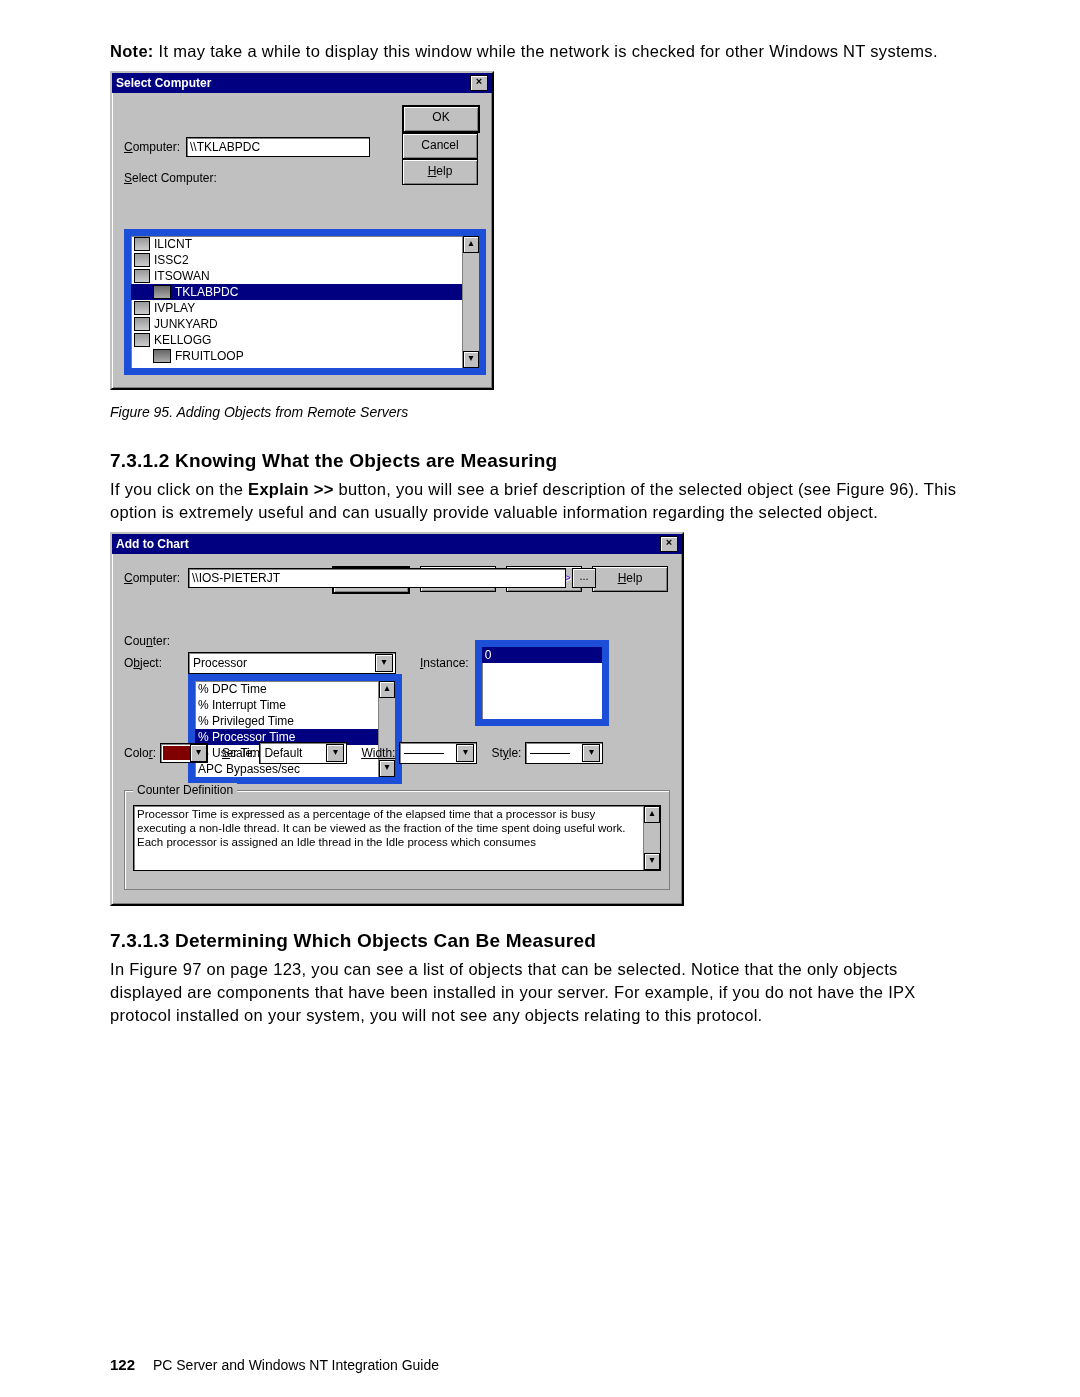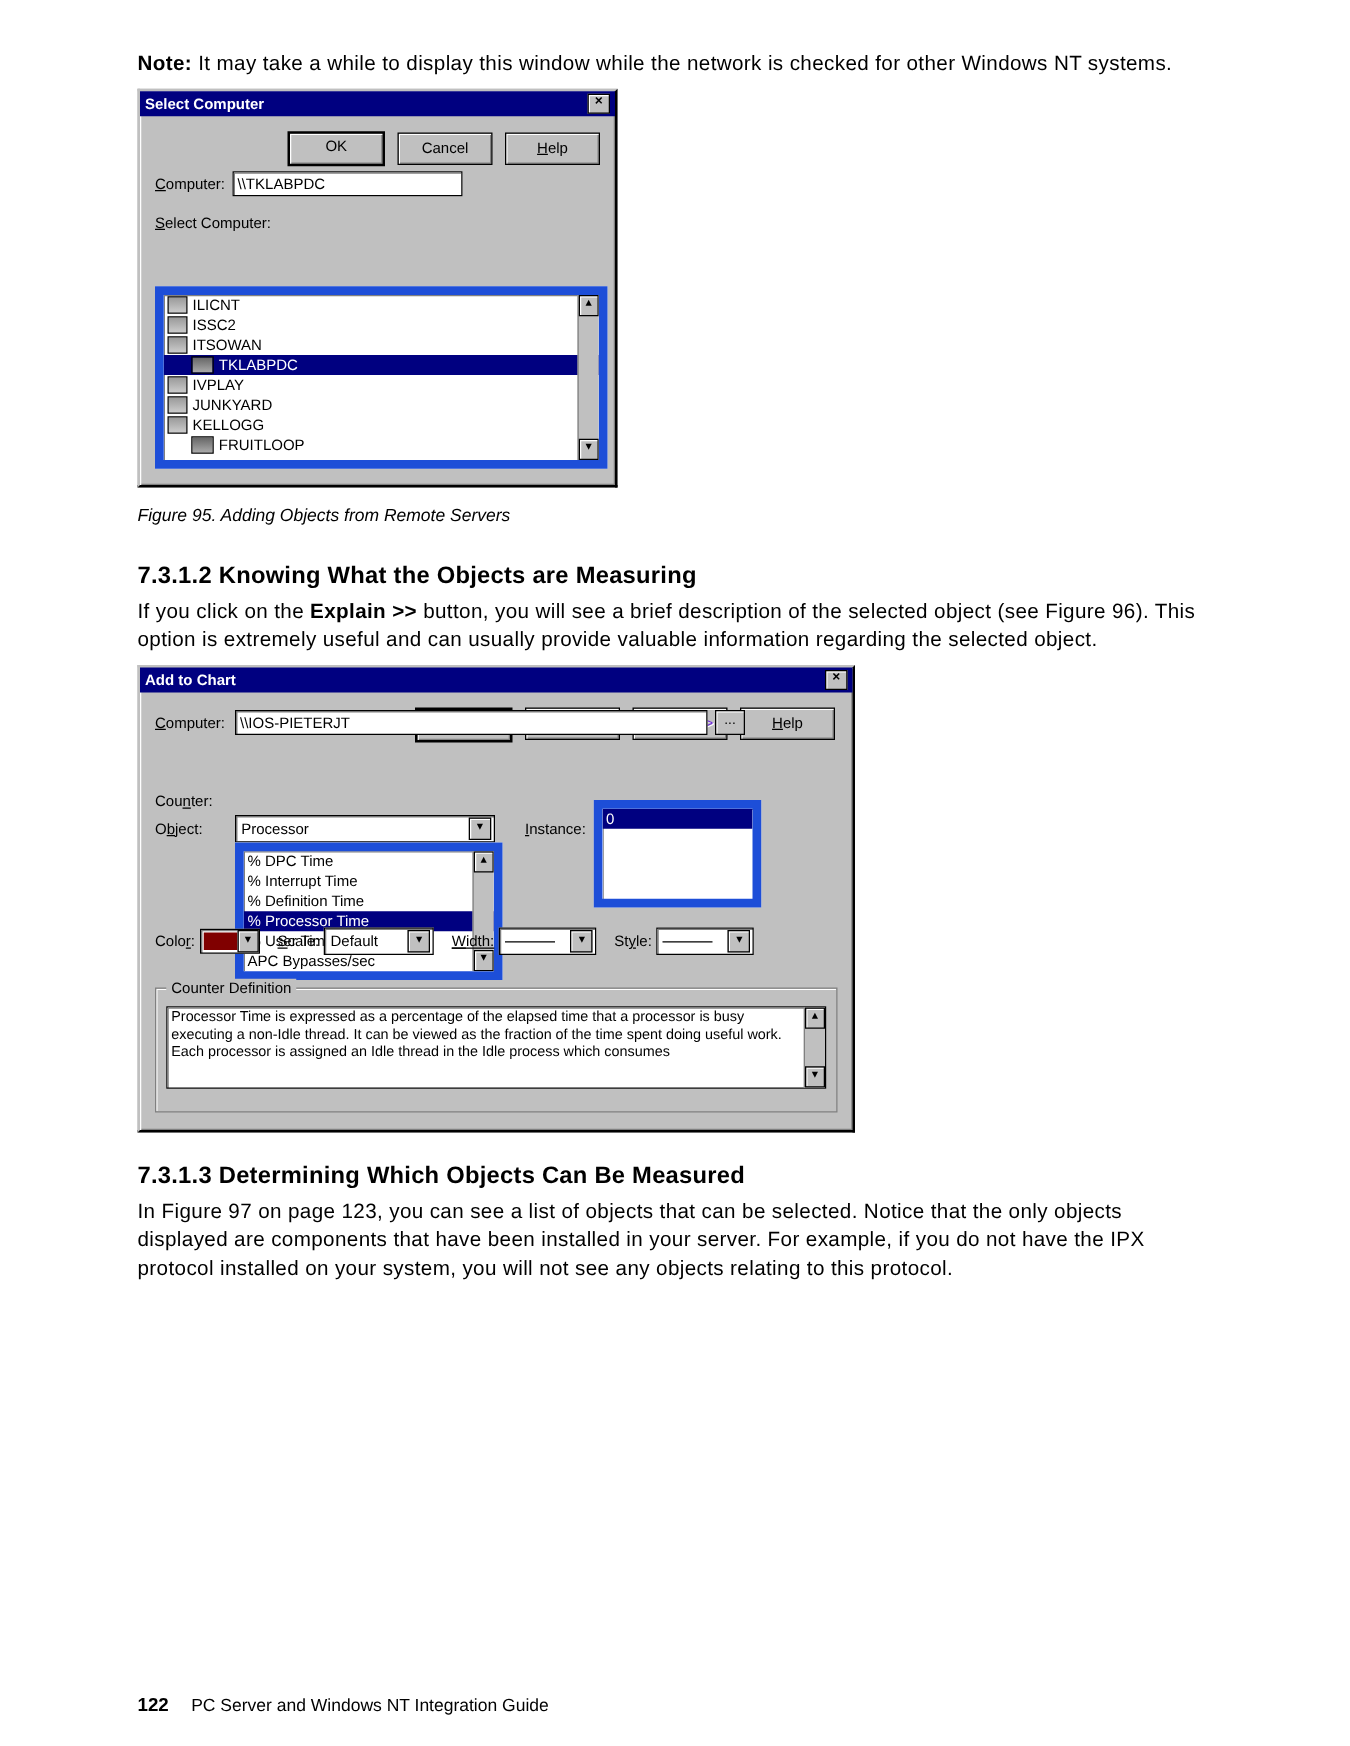--- a/index.html
+++ b/index.html
@@ -94,21 +94,21 @@
     text-align: center;
     line-height: 22px;
     font-size: 12px;
   }
   .win-btn u { text-decoration: underline; }
   .btn-primary { border: 2px solid #000; line-height:20px; }
   .btn-disabled { color: #6d28d9; text-shadow: 1px 1px 0 #fff; }
 
   .dlg1 .btn-stack {
     position: absolute; right: 12px; top: 32px;
-    display: flex; flex-direction: row; gap: 10px; align-items: center;
+    display: flex; flex-direction: column; 
   }
   .field-row { position: absolute; display: flex; align-items: center; gap: 6px; }
   .field-row label { font-size: 12px; }
   .text-input {
     background: #fff;
     border: 1px solid #000;
     box-shadow: inset 1px 1px 0 #808080;
     height: 18px;
     padding: 0 3px;
     font-size: 12px;
@@ -305,21 +305,21 @@
       <div class="listbox" style="width:120px; height:72px; position:relative;">
         <div class="list-item selected">0</div>
       </div>
     </div>
 
     <div class="field-row" style="left:12px; top:100px; align-items:flex-start;">
       <label style="width:58px;">Cou<u>n</u>ter:</label>
       <div class="listbox" id="lb96" style="width:200px; height:96px; position:relative;">
         <div class="list-item">% DPC Time</div>
           <div class="list-item">% Interrupt Time</div>
-          <div class="list-item">% Definition Time</div>
+          <div class="list-item">% Privileged Time</div>
           <div class="list-item selected">% Processor Time</div>
           <div class="list-item">% User Time</div>
           <div class="list-item">APC Bypasses/sec</div>
           <div class="scrollbar">
           <div class="scroll-arrow">▴</div>
           <div style="position:absolute; bottom:0; left:0; right:0;">
             <div class="scroll-arrow">▾</div>
           </div>
         </div>
       </div>

